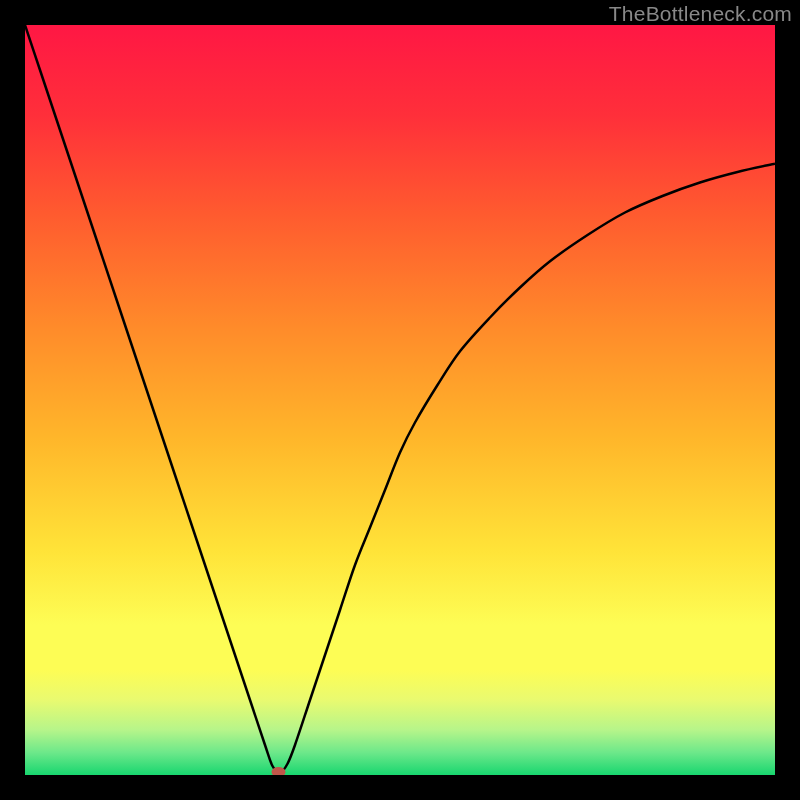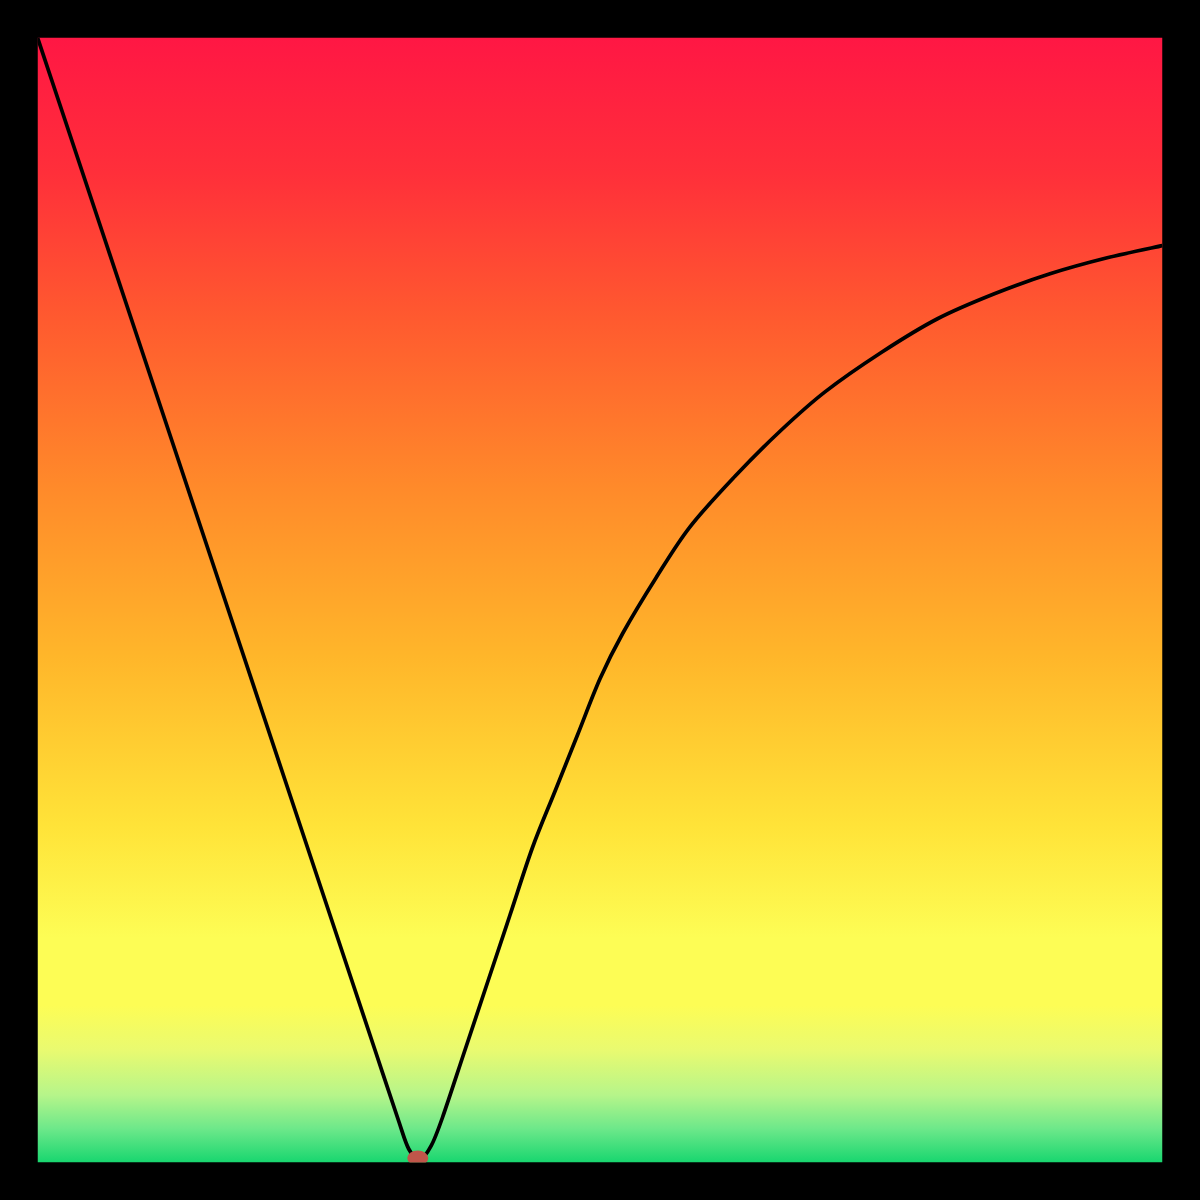--- a/index.html
+++ b/index.html
@@ -32,20 +32,21 @@
     z-index: 10;
   }
   svg {
     display: block;
   }
 </style>
 </head>
 <body>
 
 <div class="chart-container">
+  <div class="watermark">TheBottleneck.com</div>
   <div class="plot-area">
     <svg id="chart-svg" width="750" height="750" viewBox="0 0 750 750">
       <defs>
         <linearGradient id="bg-grad" x1="0" y1="0" x2="0" y2="1">
             <stop offset="0.00%" stop-color="#ff1744"></stop>
             <stop offset="12.00%" stop-color="#ff2f3a"></stop>
             <stop offset="25.00%" stop-color="#ff5a2f"></stop>
             <stop offset="40.00%" stop-color="#ff8a2a"></stop>
             <stop offset="55.00%" stop-color="#ffb62a"></stop>
             <stop offset="70.00%" stop-color="#ffe338"></stop>

